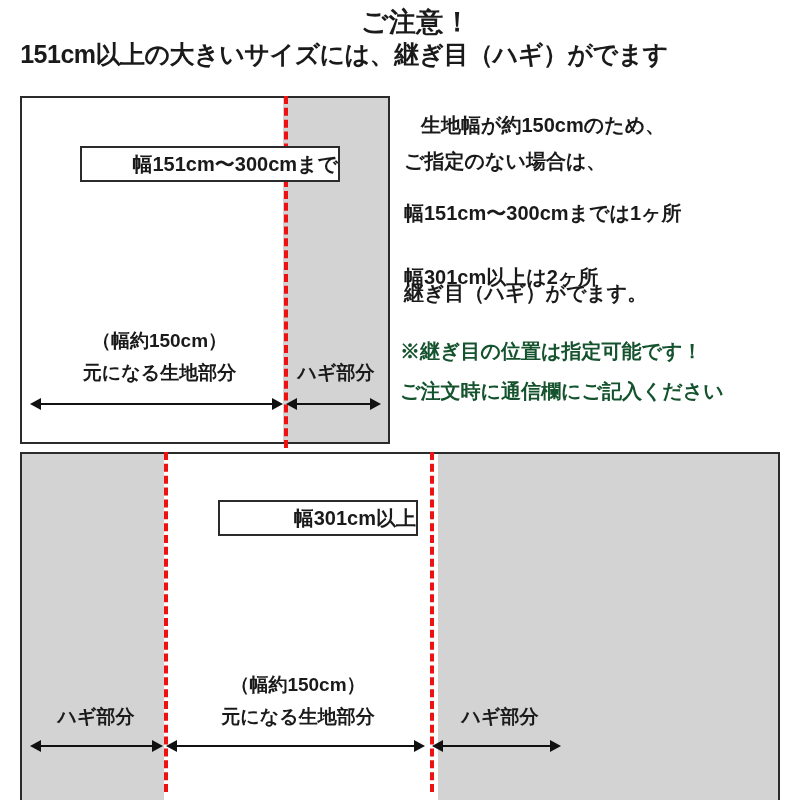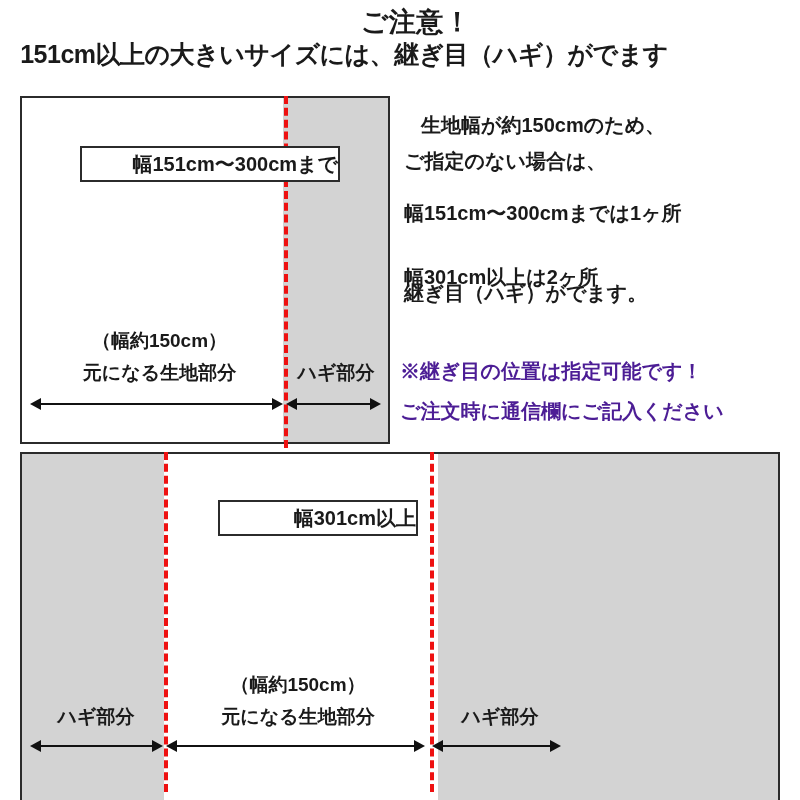--- a/index.html
+++ b/index.html
@@ -138,22 +138,21 @@
   }
 
   
   .rtext {
     position: absolute;
     font-size: 20px;
     font-weight: bold;
     white-space: nowrap;
   }
   .rtext.red {
-    color: #4c1d95;
-    margin-top: 20px;
+    color: #14532d;
   }
 
   
   .diagram2 {
     position: absolute;
     left: 20px;
     top: 452px;
     width: 760px;
     height: 376px;
     background: #ffffff;

